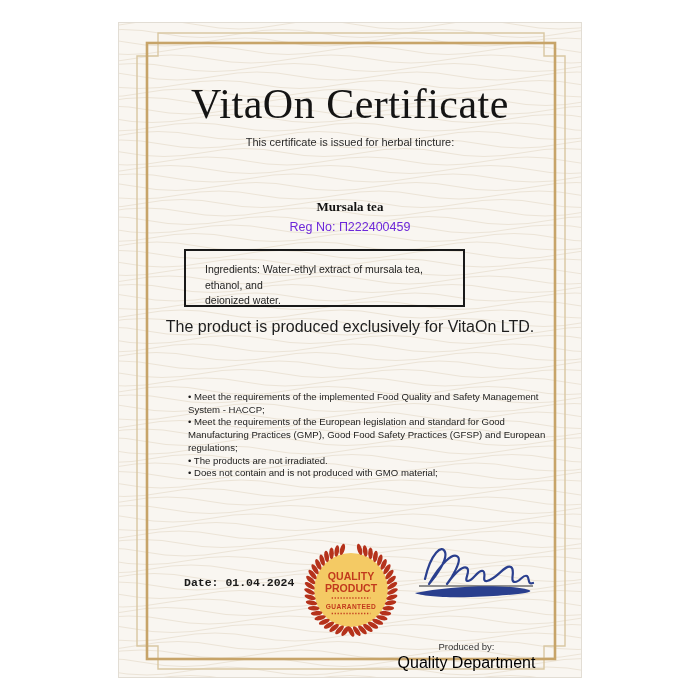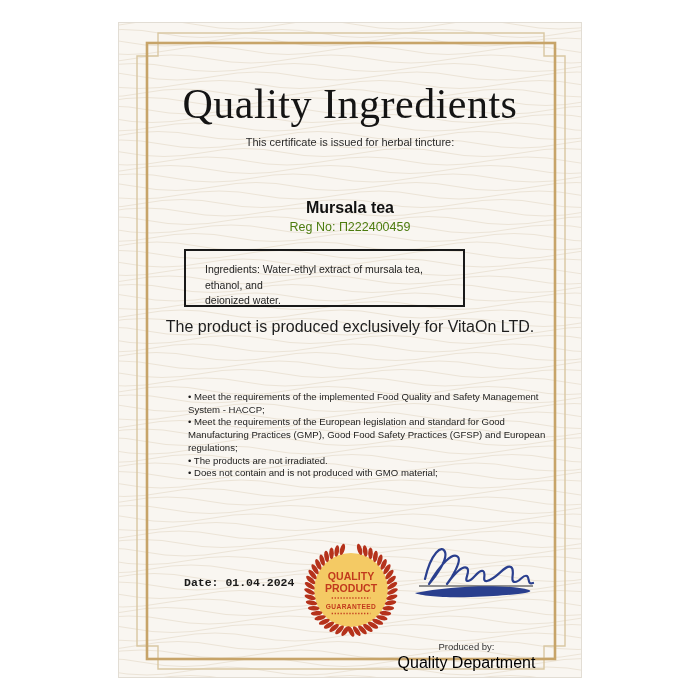--- a/index.html
+++ b/index.html
@@ -5,22 +5,22 @@
   html,body{margin:0;padding:0;background:#ffffff;}
   .canvas{position:relative;width:700px;height:700px;background:#ffffff;overflow:hidden;
           font-family:"Liberation Sans",sans-serif;color:#1a1a1a;}
   .paper{position:absolute;left:118px;top:22px;width:464px;height:656px;
          background:#f9f6f1;border:1px solid #e2ddd4;box-sizing:border-box;overflow:hidden;}
   .paper svg.bg{position:absolute;left:0;top:0;}
   .abs{position:absolute;left:0;right:0;text-align:center;}
   .title{top:57px;font-family:"Liberation Serif",serif;font-size:42px;font-weight:400;
          color:#141414;letter-spacing:0.5px;}
   .subtitle{top:113px;font-size:11px;color:#2a2a2a;}
-  .product-name{top:176px;font-size:16px;font-weight:700;color:#111;}
-  .reg-no{top:197px;font-size:12.5px;color:#4d7c0f;}
+  .product-name{top:176px;font-size:13px;font-weight:700;color:#111;font-family:Liberation Serif, serif;}
+  .reg-no{top:197px;font-size:12.5px;color:#6d28d9;}
   .ing-box{position:absolute;left:65px;top:226px;width:281px;height:58px;box-sizing:border-box;
            border:2px solid #191919;background:transparent;}
   .ing-text{position:absolute;left:19px;top:11px;right:10px;text-align:left;font-size:10.5px;
             line-height:15.5px;color:#1d1d1d;white-space:pre-line;}
   .exclusivity{top:295px;font-size:16px;color:#1d1d1d;}
   .req-list{position:absolute;left:53px;top:352px;width:410px;margin:16px;padding:0;
             list-style:none;text-align:left;font-size:9.6px;line-height:12.7px;color:#1c1c1c;}
   .req-list li{white-space:pre-line;}
   .req-list li::before{content:"\2022  ";}
   .date-line{position:absolute;left:65px;top:553px;font-size:11.5px;font-weight:600;color:#1a1a1a;font-family:Liberation Mono, monospace;}
@@ -116,21 +116,21 @@
         <path d="M -215 639.5 Q -175 631.5 -135 639.5 Q -95 647.5 -55 639.5 Q -15 631.5 25 639.5 Q 65 647.5 105 639.5 Q 145 631.5 185 639.5 Q 225 647.5 265 639.5 Q 305 631.5 345 639.5 Q 385 647.5 425 639.5 Q 465 631.5 505 639.5" fill="none" stroke="#ece4d7" stroke-width="1"></path>
         <path d="M -252 648 Q -212 640 -172 648 Q -132 656 -92 648 Q -52 640 -12 648 Q 28 656 68 648 Q 108 640 148 648 Q 188 656 228 648 Q 268 640 308 648 Q 348 656 388 648 Q 428 640 468 648 Q 508 656 548 648" fill="none" stroke="#ece4d7" stroke-width="1"></path>
         <path d="M -289 656.5 Q -249 648.5 -209 656.5 Q -169 664.5 -129 656.5 Q -89 648.5 -49 656.5 Q -9 664.5 31 656.5 Q 71 648.5 111 656.5 Q 151 664.5 191 656.5 Q 231 648.5 271 656.5 Q 311 664.5 351 656.5 Q 391 648.5 431 656.5 Q 471 664.5 511 656.5" fill="none" stroke="#ece4d7" stroke-width="1"></path>
       </svg>
 
     <svg class="bg" width="464" height="656">
       <path d="M39,10 H425 V33 H446 V623 H425 V646 H39 V623 H18 V33 H39 Z" fill="none" stroke="#d9c7a2" stroke-width="1.4"></path>
       <rect x="28" y="20" width="408" height="616" fill="none" stroke="#c7a469" stroke-width="2.6"></rect>
     </svg>
 
-    <div class="abs title">Quality Ingredients</div>
+    <div class="abs title">VitaOn Certificate</div>
     <div class="abs subtitle">This certificate is issued for herbal tincture:</div>
     <div class="abs product-name">Mursala tea</div>
     <div class="abs reg-no">Reg No: П222400459</div>
 
     <div class="ing-box">
       <div class="ing-text">Ingredients: Water-ethyl extract of mursala tea, ethanol, and
 deionized water.</div>
     </div>
 
     <div class="abs exclusivity">The product is produced exclusively for VitaOn LTD.</div>

